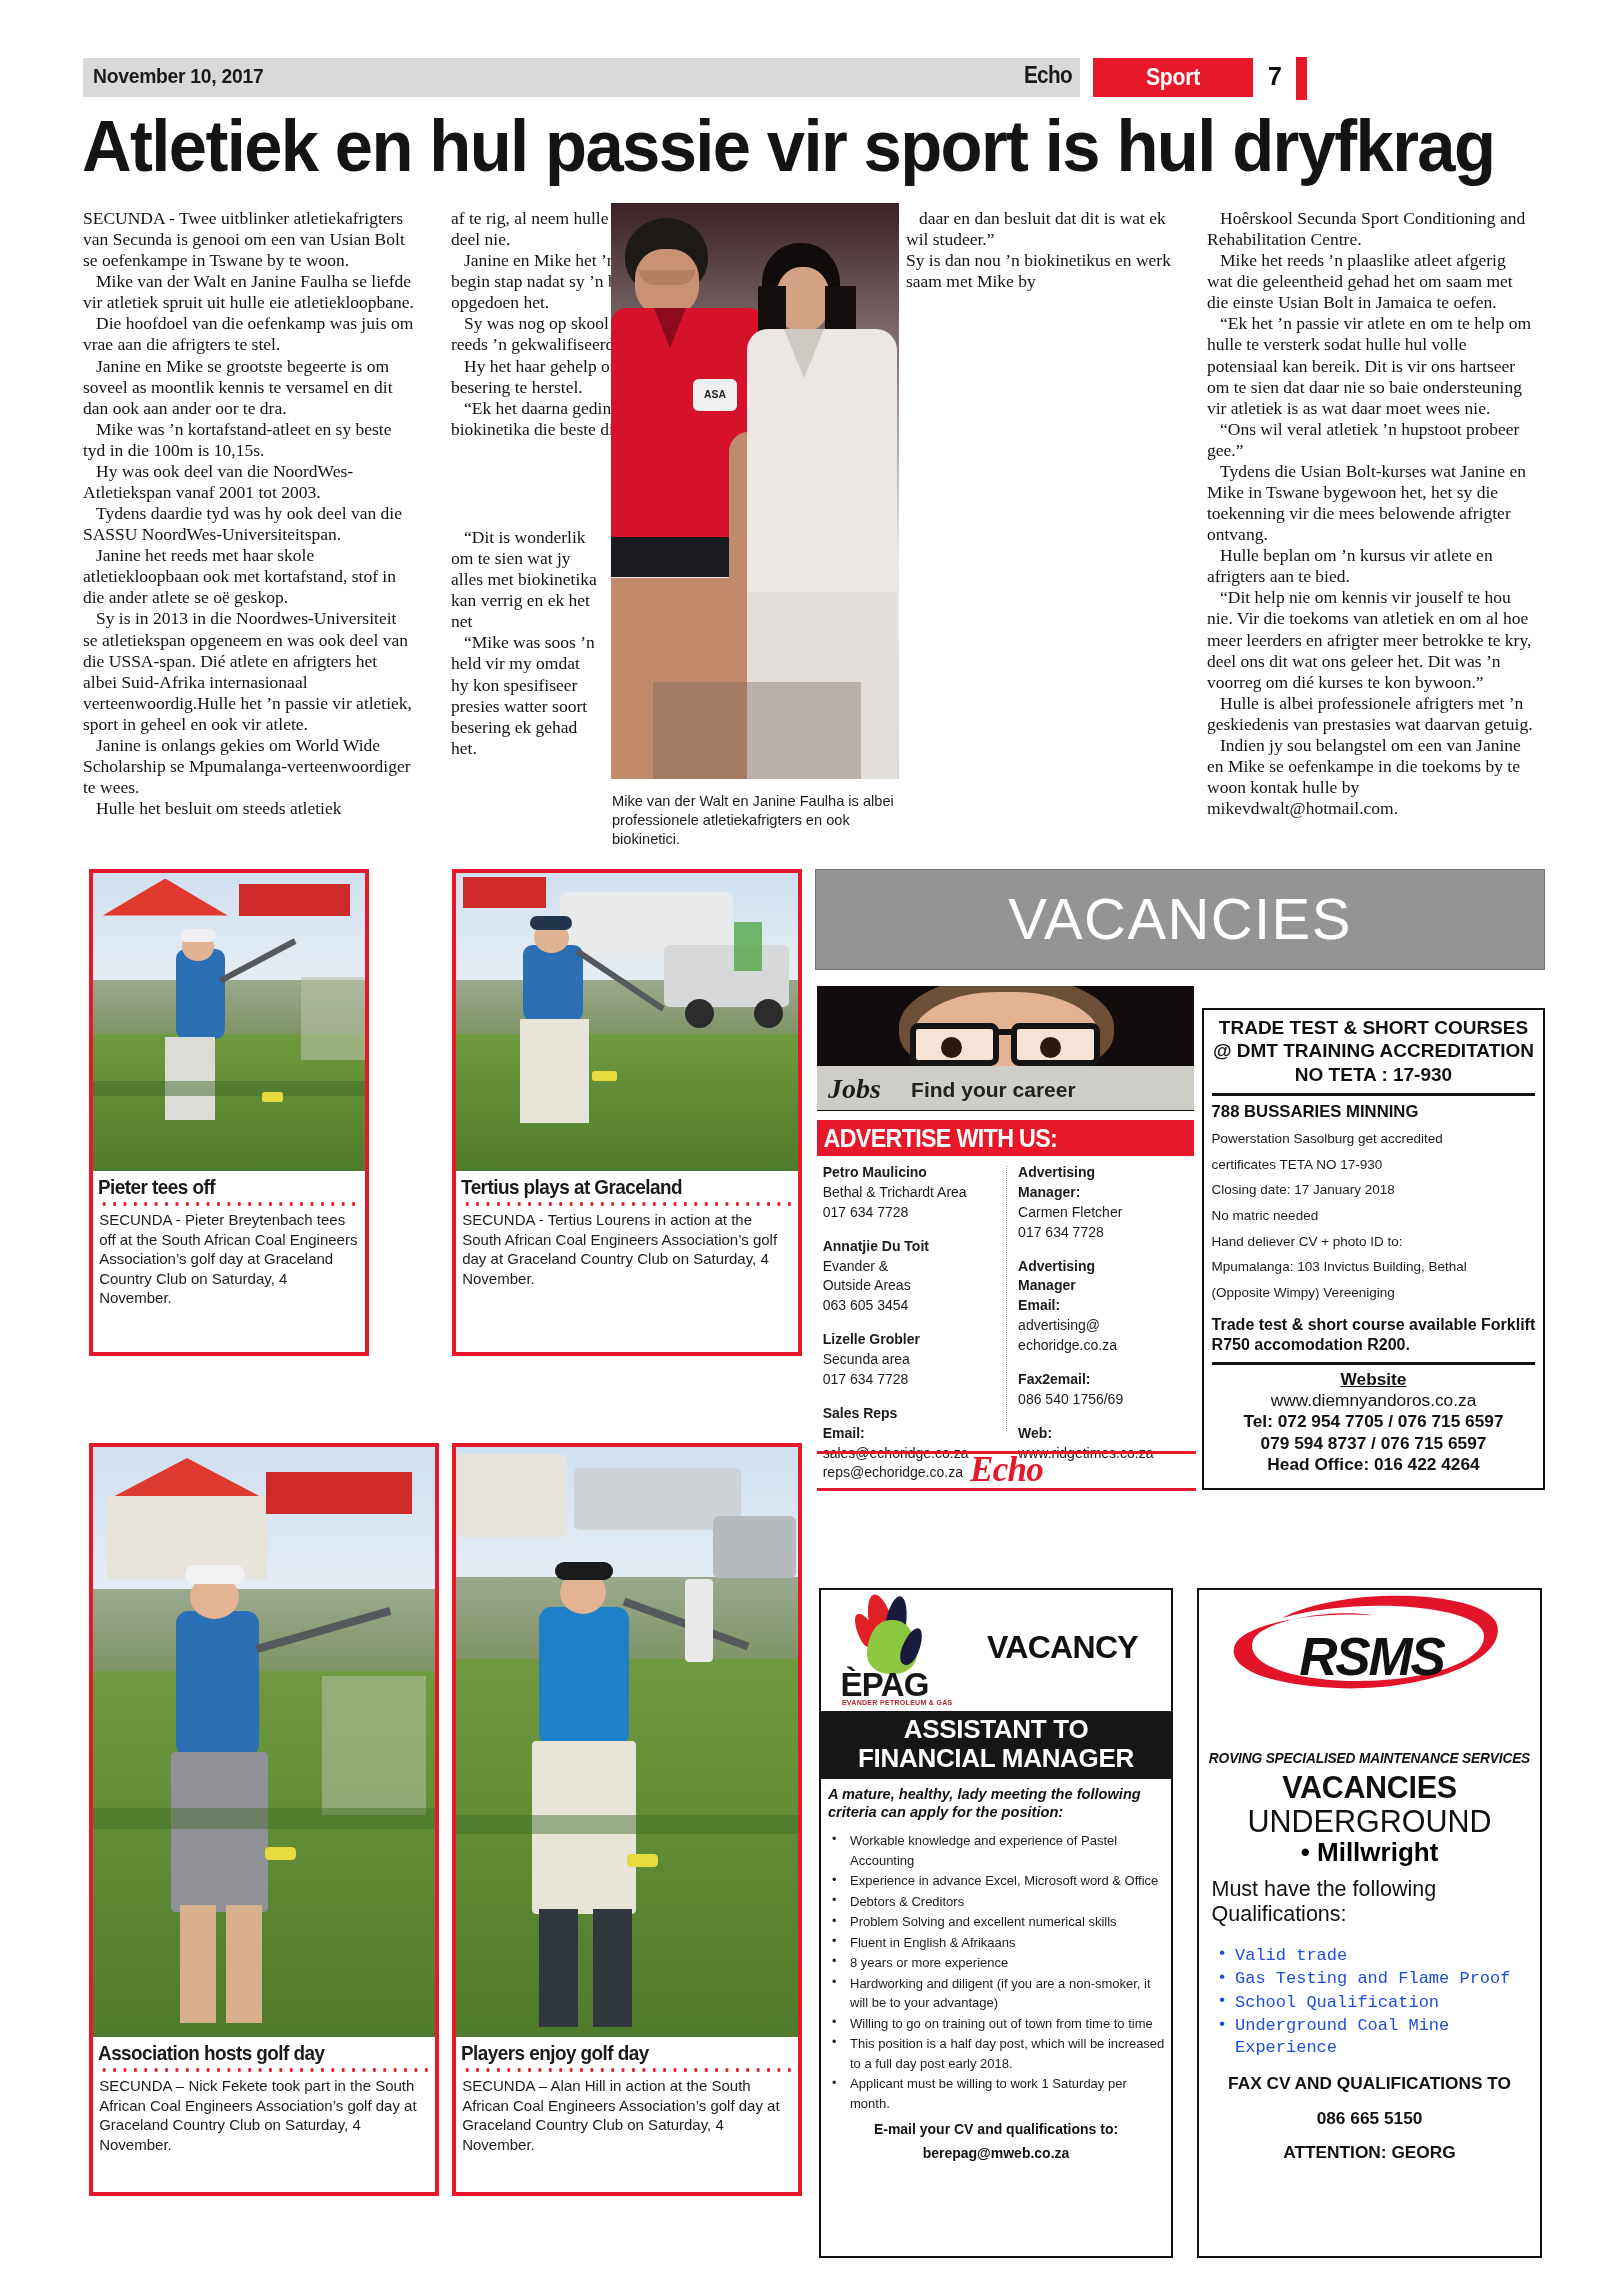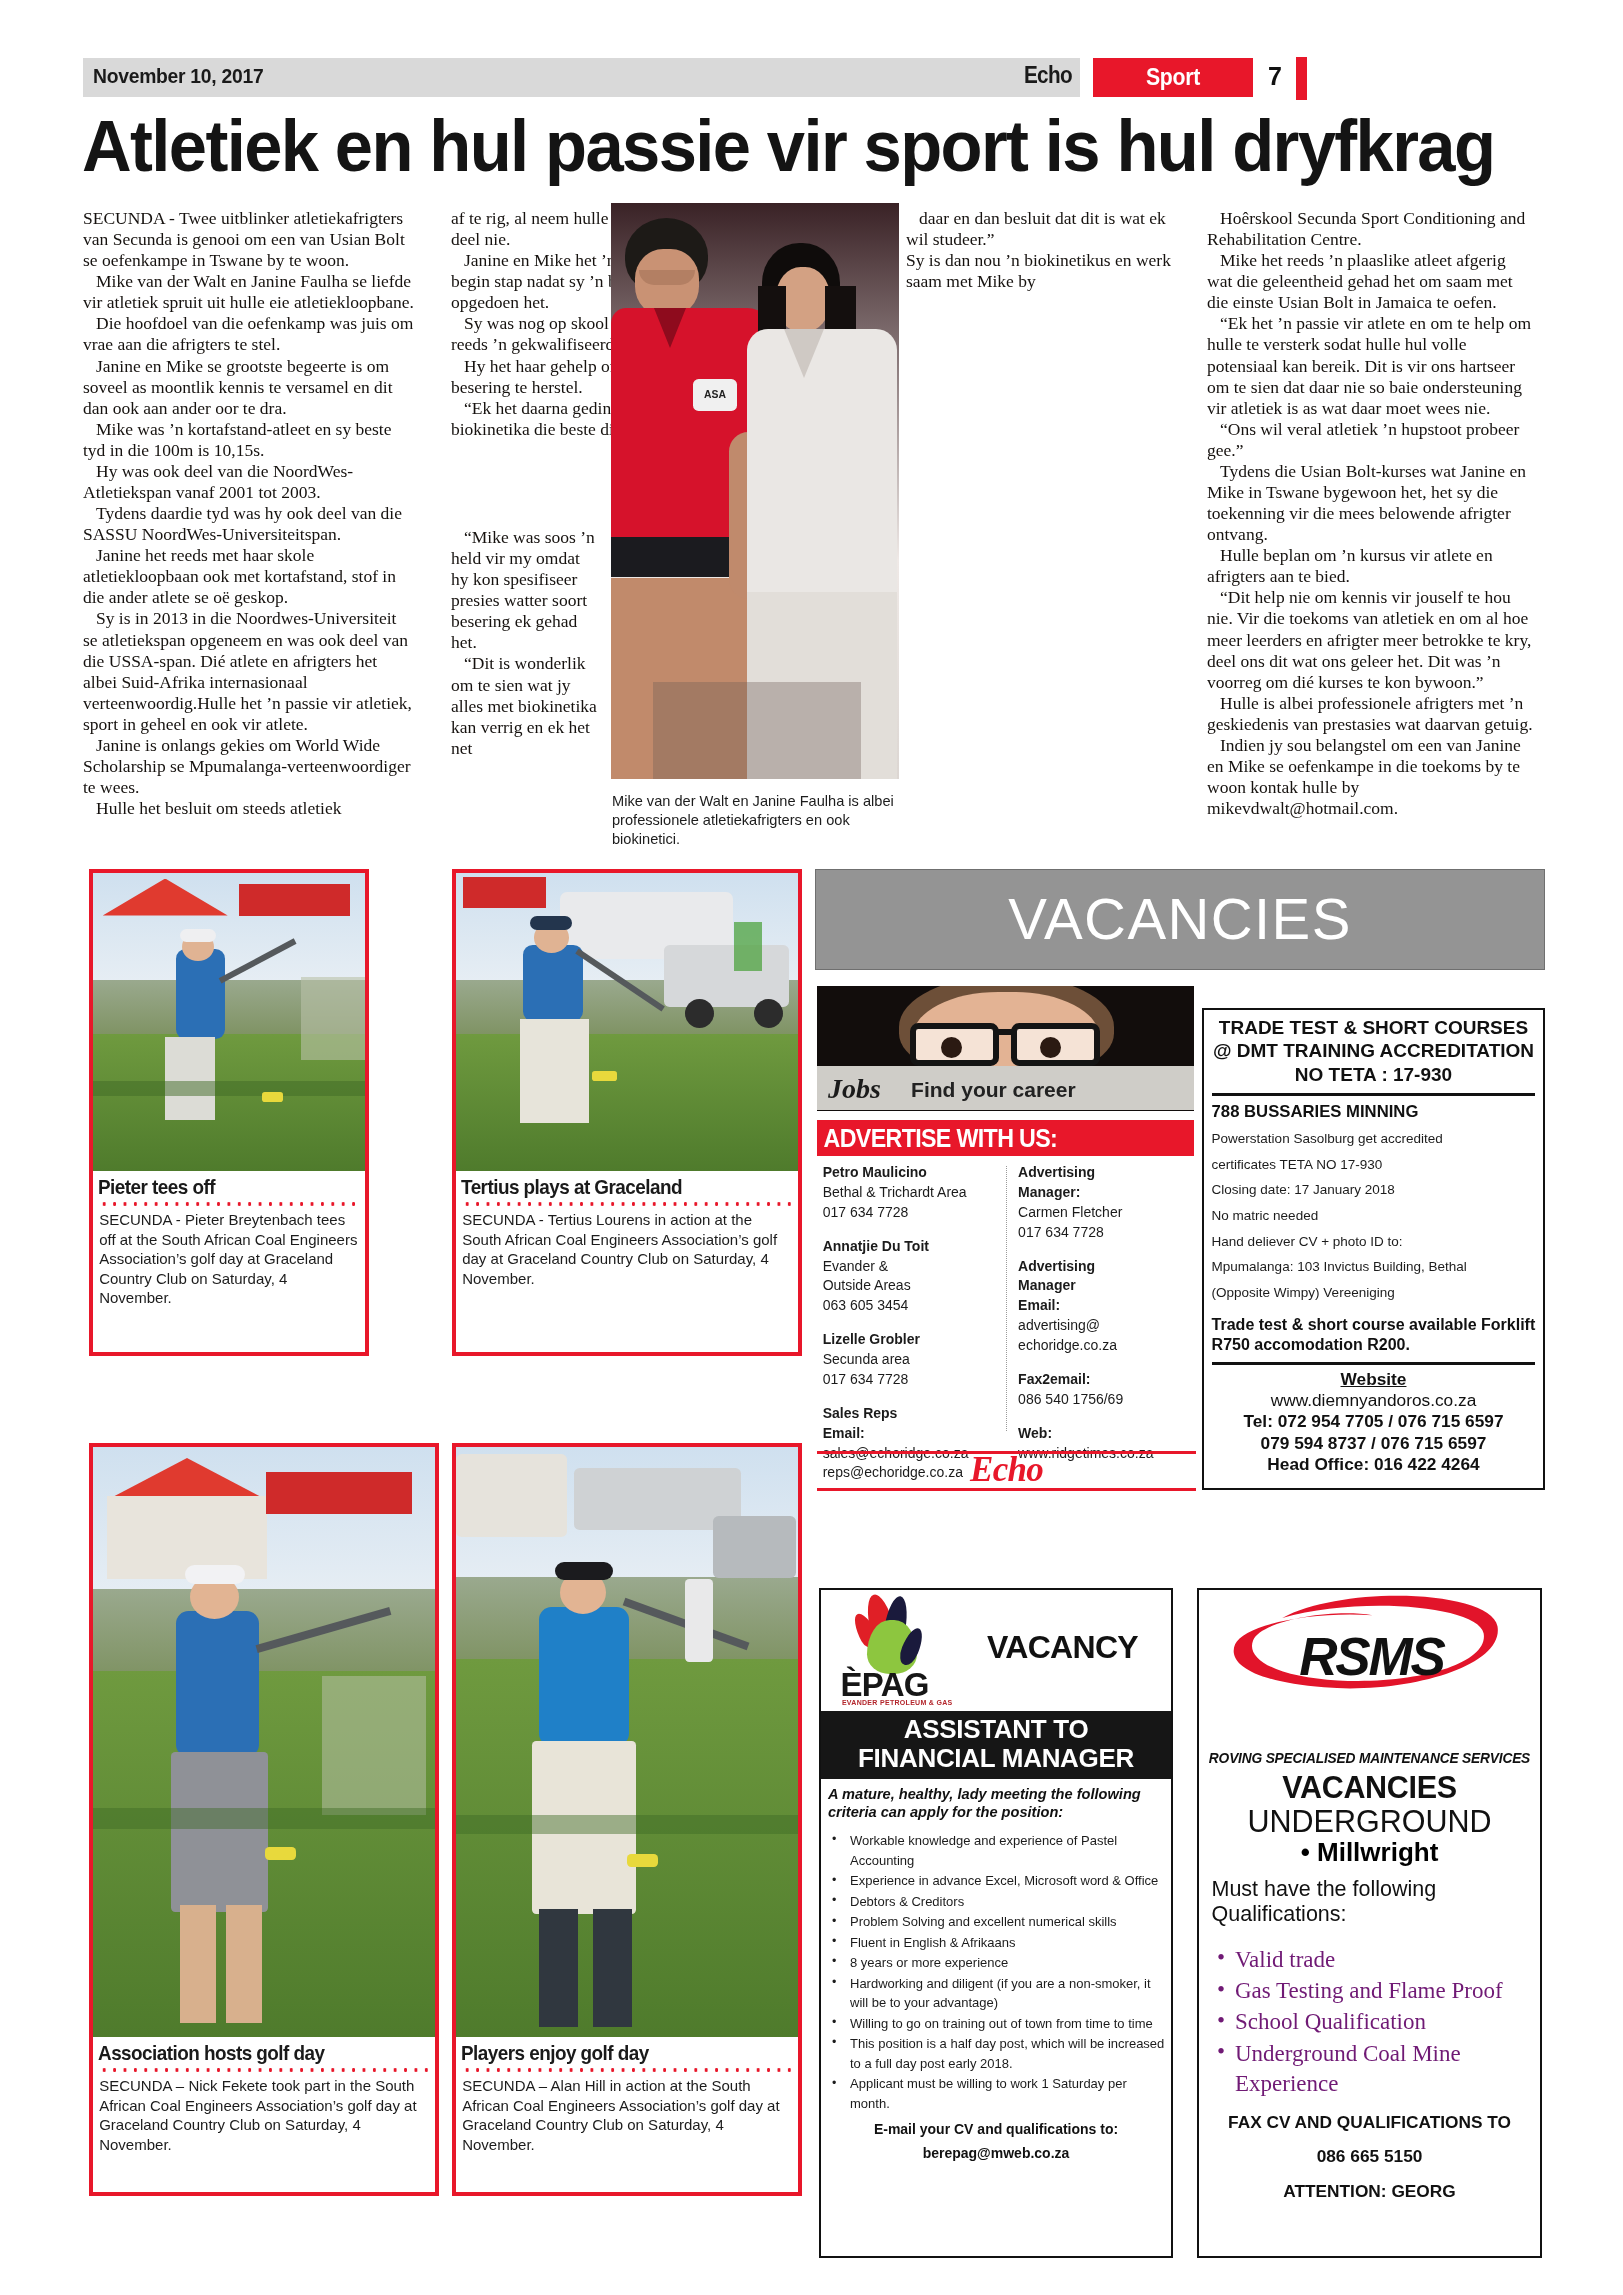--- a/index.html
+++ b/index.html
@@ -211,22 +211,22 @@
   }
   .rsms .vac { text-align: center; font-family: "Liberation Sans", sans-serif;
     font-weight: 700; font-size: 30.5px; color: #111; padding-top: 4.2px; letter-spacing: -0.3px; }
   .rsms .ug { text-align: center; font-family: "Liberation Sans", sans-serif;
     font-weight: 400; font-size: 30.5px; color: #111; line-height: 1.05; }
   .rsms .mw { text-align: center; font-family: "Liberation Sans", sans-serif;
     font-weight: 700; font-size: 26px; color: #000000; padding-bottom: 4.2px; }
   .rsms .must { font-family: "Liberation Sans", sans-serif; font-size: 21.5px;
     line-height: 1.2; color: #111; padding: 4.2px 12.5px 0 12.5px; }
   .rsms ul { list-style: none; padding: 16.7px 8.3px 0 18px; }
-  .rsms li { font-family: Liberation Serif, serif; font-size: 23px; line-height: 1.3;
-    color: #701a75; padding-left: 18px; position: relative; margin-bottom: 1.4px; }
+  .rsms li { font-family: Liberation Mono, monospace; font-size: 17px; line-height: 1.3;
+    color: #1d4ed8; padding-left: 18px; position: relative; margin-bottom: 1.4px; }
   .rsms li:before { content: "\2022"; position: absolute; left: 0; top: -1.4px; }
   .rsms .fax { text-align: center; font-family: "Liberation Sans", sans-serif;
     font-weight: 700; font-size: 17.3px; line-height: 1.25; color: #111; padding: 12.5px 4.2px 0 4.2px; }
 
   
   .sky { position: absolute; left: 0; top: 0; width: 100%; height: 38%;
     background: linear-gradient(#cfe0ef, #e7eef4); }
   .grass { position: absolute; left: 0; bottom: 0; width: 100%; height: 46%;
     background: linear-gradient(#6f9a3f, #4f7b2c); }
   .mid { position: absolute; left: 0; top: 36%; width: 100%; height: 20%;
@@ -268,22 +268,22 @@
 
   <div class="art-col c2a">
     <p class="noind">af te rig, al neem hulle nie self ernstig deel nie.</p>
     <p>Janine en Mike het ’n pad saam begin stap nadat sy ’n besering opgedoen het.</p>
     <p>Sy was nog op skool en Mike was reeds ’n gekwalifiseerde biokinetikus.</p>
     <p>Hy het haar gehelp om van dié besering te herstel.</p>
     <p>“Ek het daarna gedink dat biokinetika die beste ding ooit is.</p>
   </div>
 
   <div class="art-col c2b">
+    <p>“Dit is wonderlik om te sien wat jy alles met biokinetika kan verrig en ek het net</p>
     <p>“Mike was soos ’n held vir my omdat hy kon spesifiseer presies watter soort besering ek gehad het.</p>
-    <p>“Dit is wonderlik om te sien wat jy alles met biokinetika kan verrig en ek het net</p>
   </div>
 
   <div class="art-col c3">
     <p>daar en dan besluit dat dit is wat ek wil studeer.”</p>
     <p class="noind">Sy is dan nou ’n biokinetikus en werk saam met Mike by</p>
   </div>
 
   <div class="art-col c4">
     <p>Hoêrskool Secunda Sport Conditioning and Rehabilitation Centre.</p>
     <p>Mike het reeds ’n plaaslike atleet afgerig wat die geleentheid gehad het om saam met die einste Usian Bolt in Jamaica te oefen.</p>

